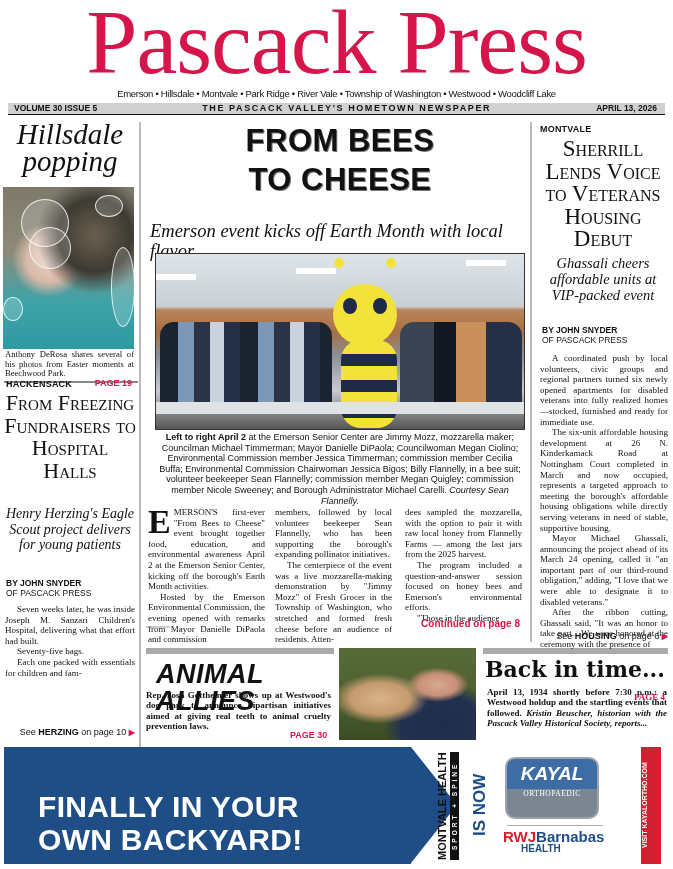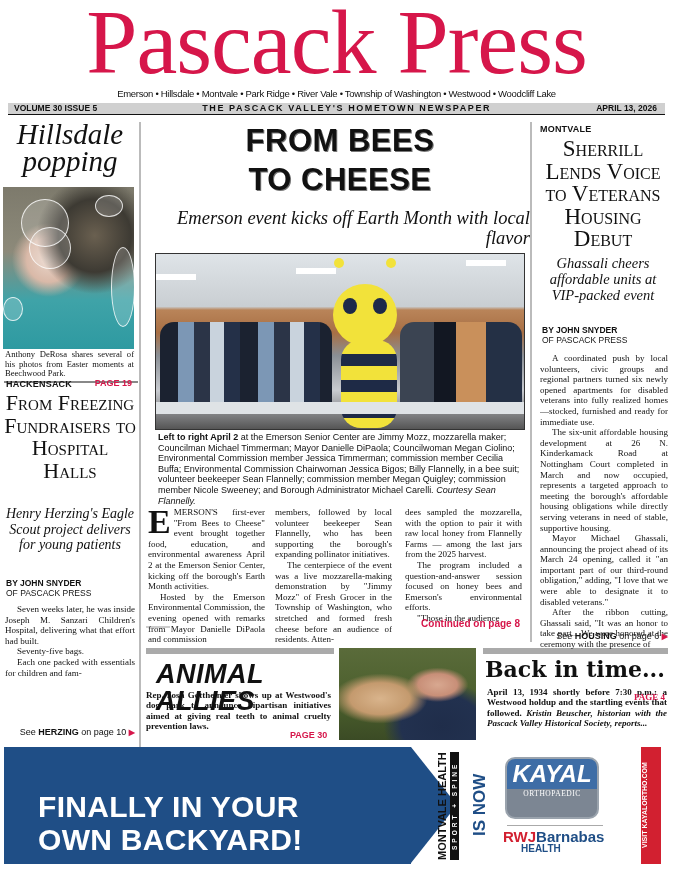--- a/index.html
+++ b/index.html
@@ -22,23 +22,23 @@
   .kicker { font-family: "Liberation Sans", sans-serif; font-weight: bold; font-size: 9px; letter-spacing: 0.2px; }
   .hack-head { left: 4px; top: 392px; width: 132px; text-align: center; font-size: 22px; line-height: 22.5px; font-variant: small-caps; }
   .hack-deck { left: 4px; top: 506px; width: 132px; text-align: center; font-style: italic; font-size: 14px; line-height: 15.5px; }
   .byline { font-family: "Liberation Sans", sans-serif; font-size: 8.5px; line-height: 9.5px; }
   .body-text { font-size: 9px; line-height: 10.6px; text-align: justify; }
   .body-text p { text-indent: 12px; }
   .seelink { font-family: "Liberation Sans", sans-serif; font-size: 9px; font-weight: bold; text-align: right; }
   .seelink .tri { color: #d6164a; font-size: 8px; }
   
   .bees-head { left: 150px; top: 121px; width: 380px; text-align: center; font-family: "Liberation Sans", sans-serif; font-weight: 900; font-size: 31px; line-height: 39px; letter-spacing: 0.5px; color: #111; text-shadow: 1px 1px 0 #777; }
-  .bees-deck { left: 150px; top: 208px; width: 380px; text-align: right; font-style: italic; font-size: 18.5px; line-height: 20px; }
+  .bees-deck { left: 150px; top: 221px; width: 380px; text-align: left; font-style: italic; font-size: 18.5px; line-height: 20px; }
   .bees-photo { left: 155px; top: 253px; width: 370px; height: 177px; border: 1px solid #333; overflow: hidden; background: linear-gradient(180deg, #dfe4e8 0%, #c9ced2 30%, #b98459 32%, #a86f44 45%, #8a8f95 58%, #c8cbd0 78%, #555 100%); }
-  .bees-caption { left: 158px; top: 432px; width: 364px; font-family: "Liberation Sans", sans-serif; font-size: 9px; line-height: 10.6px; }
+  .bees-caption { left: 158px; top: 432px; width: 364px; text-align: center; font-family: "Liberation Sans", sans-serif; font-size: 9px; line-height: 10.6px; }
   .bees-col { top: 507px; width: 117px; }
   .dropcap { float: left; font-size: 34px; line-height: 28px; margin: 1px 3px 0 0; font-weight: bold; }
   .cont { left: 400px; top: 618px; width: 120px; text-align: right; font-family: "Liberation Sans", sans-serif; font-weight: bold; color: #d6164a; font-size: 10px; }
   
   .sher-head { left: 538px; top: 138px; width: 130px; text-align: center; font-size: 23px; line-height: 22.5px; font-variant: small-caps; }
   .sher-deck { left: 538px; top: 255px; width: 130px; text-align: center; font-style: italic; font-size: 14.5px; line-height: 16px; }
   
   .animal-head { left: 146px; top: 661px; width: 190px; font-family: "Liberation Sans", sans-serif; font-weight: 900; font-style: italic; font-size: 27px; line-height: 27px; letter-spacing: 0.5px; margin-left: 10px; }
   .animal-text { left: 146px; top: 690px; width: 185px; font-size: 9px; line-height: 10.3px; text-align: justify; font-weight: bold; }
   .dog-photo { left: 339px; top: 648px; width: 137px; height: 92px; background: radial-gradient(ellipse at 30% 55%, #d9b48c 0, #c49a6e 22%, transparent 35%), radial-gradient(ellipse at 72% 40%, #d8a890 0, #c88f78 14%, transparent 22%), radial-gradient(ellipse at 75% 85%, #1f2d4a 0, #22314f 28%, transparent 40%), linear-gradient(180deg, #5a6b3a 0%, #4a5e2c 60%, #3b4b25 100%); }
@@ -181,21 +181,21 @@
   <div class="abs ad-left"></div>
   <div class="abs ad-arrow" style="left:411px;"></div>
   <div class="abs ad-text">
     <div>FINALLY IN YOUR</div>
     <div>OWN BACKYARD!</div>
   </div>
   <div class="abs vert" style="left:436px;top:752px;height:108px;font-size:11px;text-align:center;">MONTVALE HEALTH</div>
   <div class="abs vert" style="left:450px;top:752px;height:108px;font-size:6.5px;letter-spacing:3px;background:#111;color:#fff;text-align:center;padding:0 1px;">SPORT + SPINE</div>
   <div class="abs vert" style="left:470px;top:770px;height:70px;font-size:17px;color:#1f4e86;text-align:center;">IS NOW</div>
   <div class="abs" style="left:505px;top:757px;width:94px;height:62px;border-radius:10px;background:linear-gradient(180deg,#3e6da6 0 52%,#7c8693 52% 100%);border:2px solid #9aa3ad;">
-    <div style="text-align:center;color:#fff;font-family:'Liberation Sans',sans-serif;font-weight:900;font-style:italic;font-size:24px;line-height:30px;">KAYAL</div>
+    <div style="text-align:center;color:#fff;font-family:'Liberation Sans',sans-serif;font-weight:900;font-style:italic;font-size:19px;line-height:30px;">KAYAL</div>
     <div style="text-align:center;color:#fff;font-family:'Liberation Serif',serif;font-size:7.5px;line-height:9px;letter-spacing:0.5px;">ORTHOPAEDIC</div>
     <div style="text-align:center;color:#fff;font-family:'Liberation Serif',serif;font-size:7.5px;line-height:9px;margin-top:32px;">CENTER</div>
   </div>
   <div class="abs" style="left:507px;top:825px;width:96px;height:1px;background:#aaa;"></div>
   <div class="abs" style="left:503px;top:829px;font-family:'Liberation Sans',sans-serif;font-weight:bold;font-size:15px;line-height:15px;">
     <span style="color:#d22030;">RWJ</span><span style="color:#1f4e86;">Barnabas</span>
     <div style="color:#1f4e86;font-size:10px;line-height:10px;margin-left:18px;">HEALTH</div>
   </div>
   <div class="abs vert" style="left:641px;top:747px;width:20px;height:117px;background:#d22030;color:#fff;font-size:7px;text-align:center;">VISIT KAYALORTHO.COM</div>
 </div>

